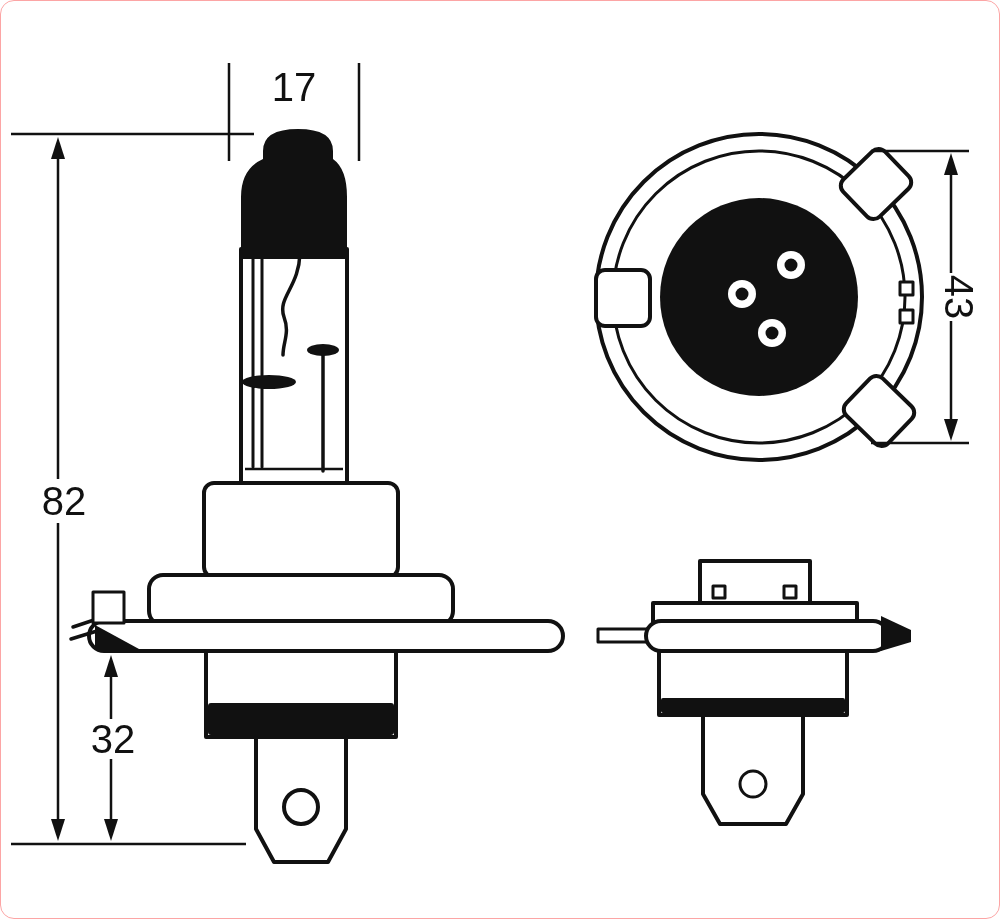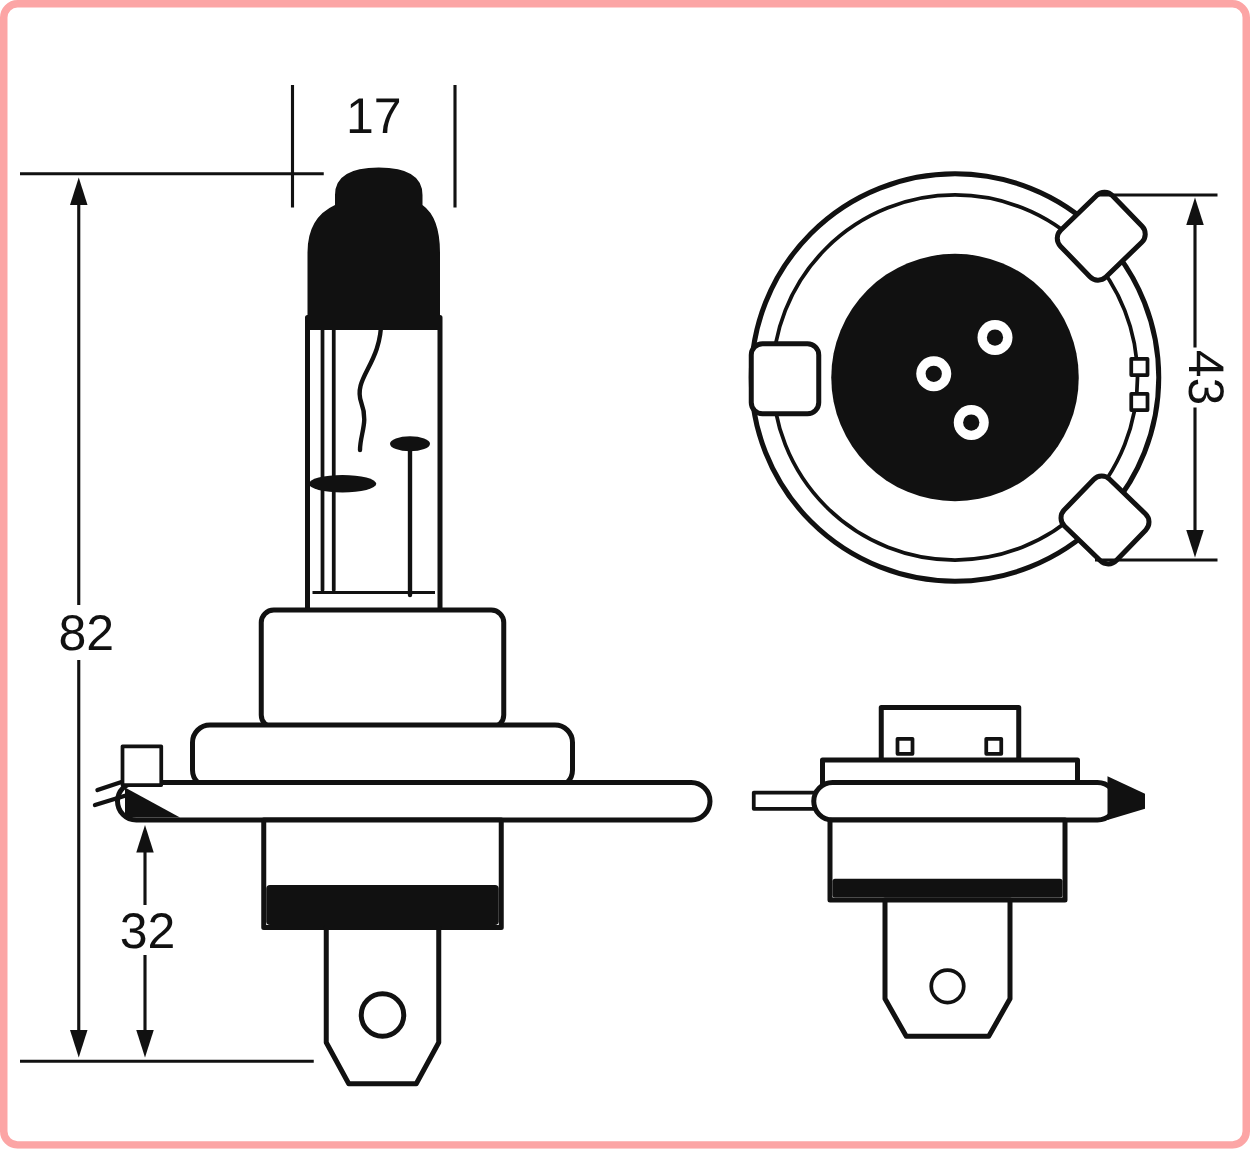--- a/index.html
+++ b/index.html
@@ -1,18 +1,18 @@
 <!DOCTYPE html>
 <html><head>
 <meta charset="utf-8">
 <style>
   html,body{margin:0;padding:0;background:#fff;}
   .canvas{
     width:1000px;height:919px;box-sizing:border-box;
-    background:#ffffff;border:6px solid #fca5a5;border-radius:14px;
+    background:#ffffff;border:1px solid #fca5a5;border-radius:14px;
     overflow:hidden;position:relative;
     font-family:"Liberation Sans",sans-serif;
   }
   svg{display:block;}
   svg .ol{fill:#ffffff;stroke:#111111;stroke-width:4;stroke-linejoin:round;stroke-linecap:round;}
   svg .ol3{fill:#ffffff;stroke:#111111;stroke-width:3;stroke-linejoin:round;}
   svg .thin{fill:none;stroke:#111111;stroke-width:3;stroke-linecap:round;}
   svg .wire{fill:none;stroke:#111111;stroke-width:3.5;stroke-linecap:round;}
   svg .dimline{fill:none;stroke:#111111;stroke-width:2.5;stroke-linecap:butt;}
   svg .blk{fill:#111111;stroke:none;}

